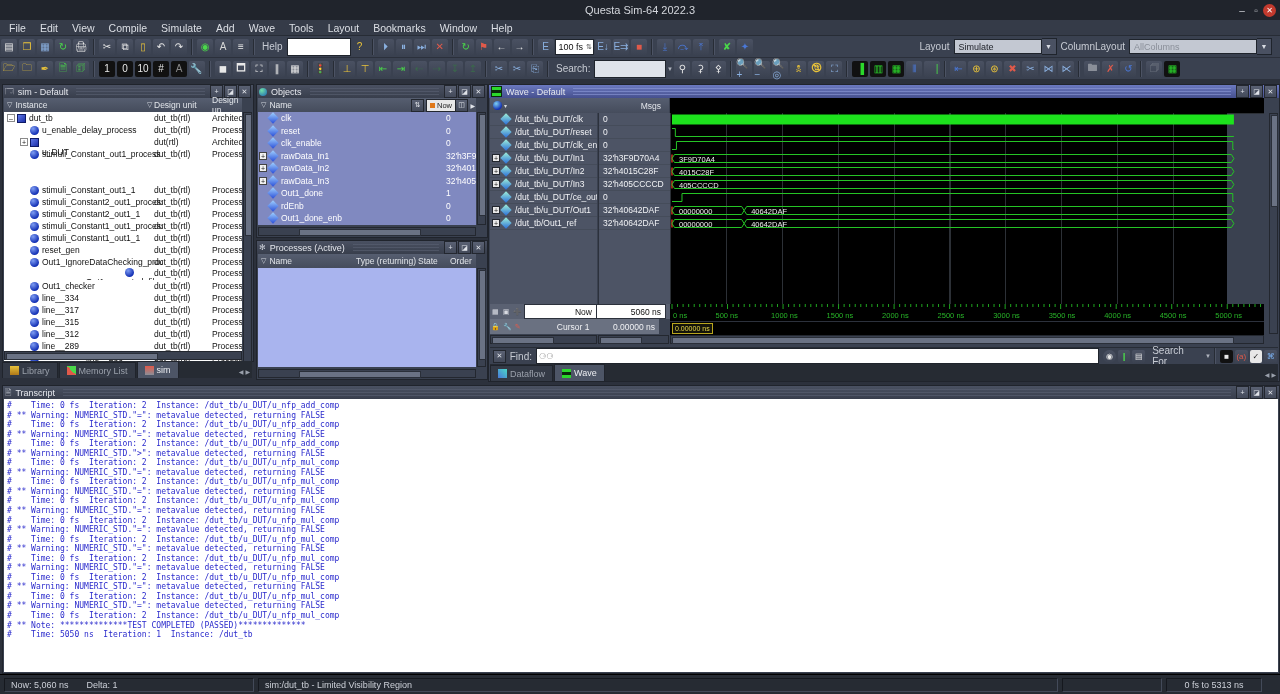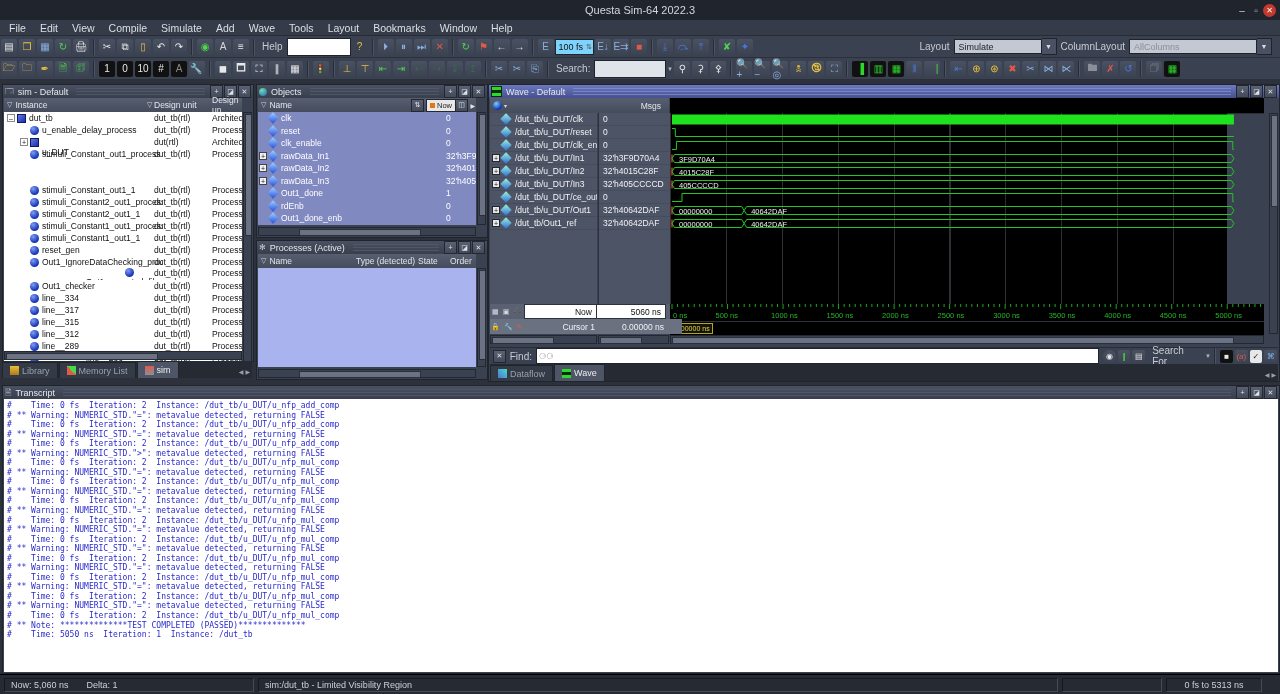--- a/index.html
+++ b/index.html
@@ -136,21 +136,21 @@
       <span class="ico" style="color: rgb(138, 176, 224);">⏸</span>
       <span class="ico" style="color: rgb(138, 176, 224);">⏭</span>
       <span class="ico" style="color: rgb(224, 90, 74);">✕</span>
       <span class="tsep"></span>
       <span class="ico" style="color: rgb(74, 216, 74);">↻</span>
       <span class="ico" style="color: rgb(224, 90, 74);">⚑</span>
       <span class="ico">←</span>
       <span class="ico">→</span>
       <span class="tsep"></span>
       <span class="ico" style="color: rgb(138, 176, 224);">E</span>
-      <span class="flex" style="background:#7dd3fc;border:1px solid #1f242c;height:14px;">
+      <span class="flex" style="background:#ffffff;border:1px solid #1f242c;height:14px;">
         <span style="font-size:9px;color:#111;padding:0 3px;">100 fs</span>
         <span style="font-size:7px;color:#555;padding-right:1px;">⇅</span>
       </span>
       <span class="ico" style="color: rgb(138, 176, 224);">E↓</span>
       <span class="ico" style="color: rgb(138, 176, 224);">E⇉</span>
       <span class="ico" style="color: rgb(224, 90, 74);">■</span>
       <span class="tsep"></span>
       <span class="ico" style="color: rgb(74, 120, 216);">⤓</span>
       <span class="ico" style="color: rgb(74, 120, 216);">⤼</span>
       <span class="ico" style="color: rgb(74, 120, 216);">⤒</span>
@@ -509,21 +509,21 @@
       <span style="font-size:8px;color:#c9cdd6;">✻</span>
       <span class="phdr-title">Processes (Active)</span>
       <span class="phdr-stripes"></span>
       <span class="pbtn">+</span>
       <span class="pbtn">◪</span>
       <span class="pbtn">✕</span>
     </div>
     <div class="colhdr" style="left:1px;top:13px;width:218px;height:14px;">
       <span class="filter-glyph">▽</span>
       <span>Name</span>
-      <span style="position:absolute;left:98px;">Type (detected)</span>
+      <span style="position:absolute;left:98px;">Type (returning)</span>
       <span style="position:absolute;left:160px;">State</span>
       <span style="position:absolute;left:192px;">Order</span>
     </div>
     <div style="position:absolute;left:1px;top:27px;width:218px;height:99px;background:#a9b4ee;"></div>
     <div class="vscroll" style="right:1px;top:27px;height:99px;">
         <div class="vthumb" style="top:1px;height:88px;"></div>
       </div>
     <div class="hscroll" style="left:1px;bottom:1px;width:218px;">
         <div class="hthumb" style="left:40px;width:120px;"></div>
       </div>
@@ -802,21 +802,21 @@
 
     <div class="wfootrow" style="left:1px;top:219px;width:180px;height:15px;background:#5a6172;">
       <span style="width:34px;display:flex;justify-content:space-around;">
           <span class="wfico">▦</span>
           <span class="wfico">▣</span>
           <span class="wfico" style="color:#4ad84a;">➕</span>
         </span>
       <span class="wfoot-cell" style="width:73px;background:#fff;color:#111;border:1px solid #2c313c;">Now</span>
       <span class="wfoot-cell" style="width:69px;background:#fff;color:#111;border:1px solid #2c313c;border-left:none;">5060 ns</span>
     </div>
-    <div class="wfootrow" style="left:1px;top:234px;width:192px;height:15px;background:#6a7181;color:#f0f1f4;">
+    <div class="wfootrow" style="left:1px;top:234px;width:169px;height:15px;background:#6a7181;color:#f0f1f4;">
       <span style="width:34px;display:flex;justify-content:space-around;">
           <span class="wfico" style="color:#e8c23a;">🔒</span>
           <span class="wfico" style="color:#8ad4f0;">🔧</span>
           <span class="wfico" style="color:#e05a4a;">✎</span>
         </span>
       <span class="wfoot-cell" style="width:75px;">Cursor 1</span>
       <span class="wfoot-cell" style="width:69px;">0.00000 ns</span>
     </div>
 
     <div class="hscroll" style="left:1px;top:250px;width:107px;">

